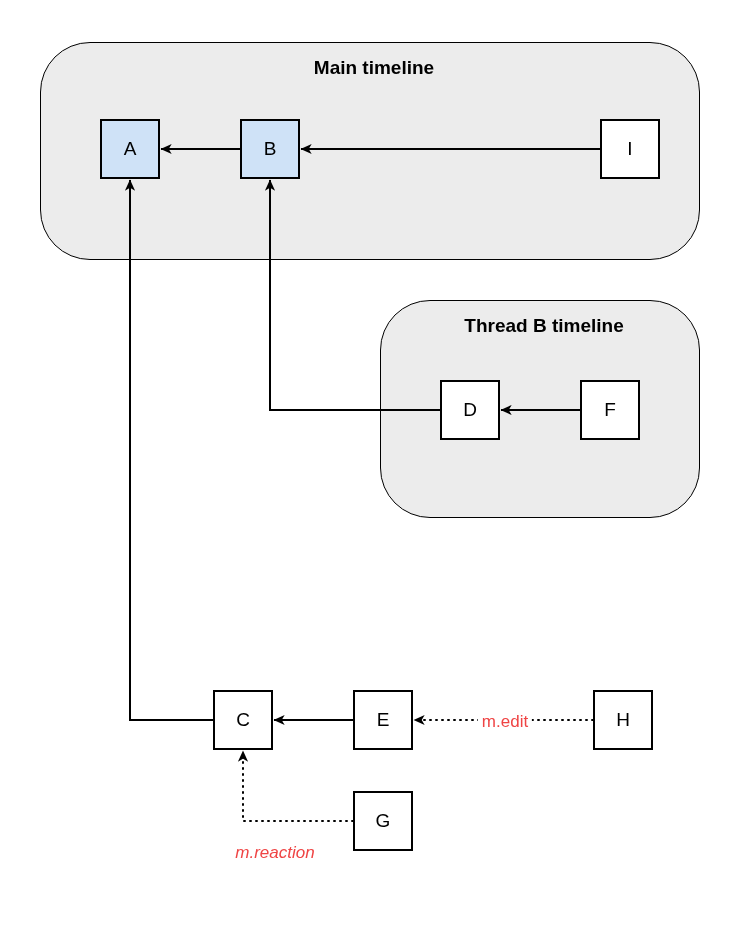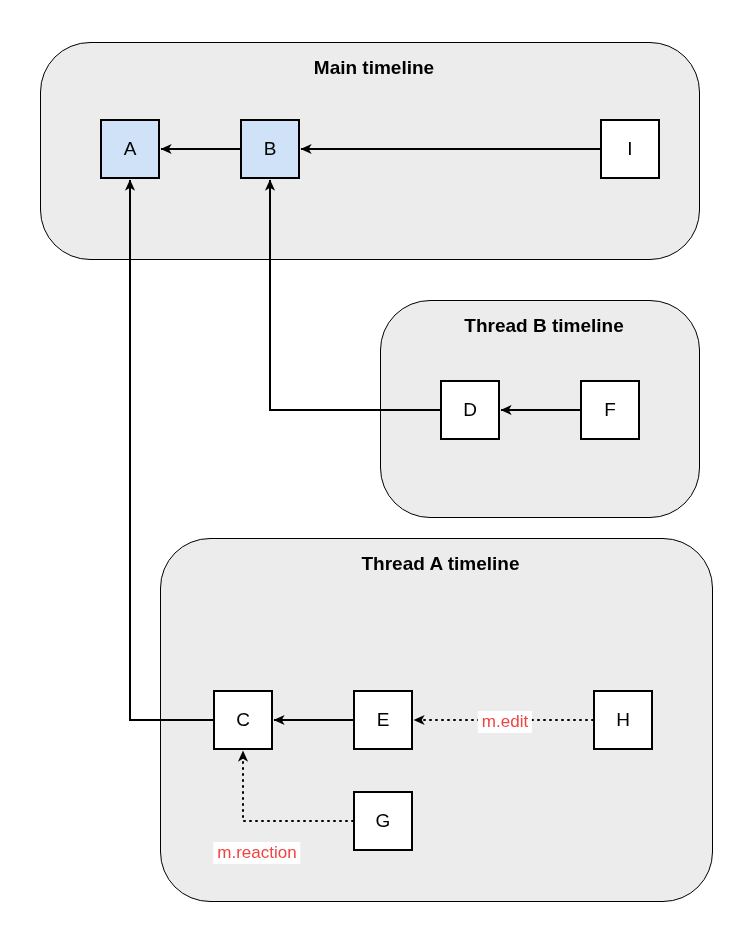--- a/index.html
+++ b/index.html
@@ -85,23 +85,20 @@
 <body>
 
 <div class="canvas">
 
   <div class="group group-main">
     <div class="group-title">Main timeline</div>
   </div>
   <div class="group group-threadb">
     <div class="group-title">Thread B timeline</div>
   </div>
-  <div class="group group-threada">
-    <div class="group-title">Thread A timeline</div>
-  </div>
 
   <div class="node highlight" style="left:100px; top:119px;">
     <span>A</span>
   </div>
   <div class="node highlight" style="left:240px; top:119px;">
     <span>B</span>
   </div>
   <div class="node" style="left:600px; top:119px;">
     <span>I</span>
   </div>
@@ -134,15 +131,15 @@
     <path class="edge" d="M600,149 L301,149" marker-end="url(#arrow)"></path>
     <path class="edge" d="M580,410 L501,410" marker-end="url(#arrow)"></path>
     <path class="edge" d="M440,410 L270,410 L270,180" marker-end="url(#arrow)"></path>
     <path class="edge" d="M353,720 L274,720" marker-end="url(#arrow)"></path>
     <path class="edge" d="M213,720 L130,720 L130,180" marker-end="url(#arrow)"></path>
     <path class="edge dotted" d="M593,720 L414,720" marker-end="url(#arrow)"></path>
     <path class="edge dotted" d="M353,821 L243,821 L243,751" marker-end="url(#arrow)"></path>
   </svg>
 
   <div class="edge-label" style="left:505px; top:722px;">m.edit</div>
-  <div class="edge-label" style="left:257px; top:853px;">m.reaction</div>
+  <div class="edge-label" style="left:275px; top:853px;font-style:italic;">m.reaction</div>
 
 </div>
 
 </body></html>

